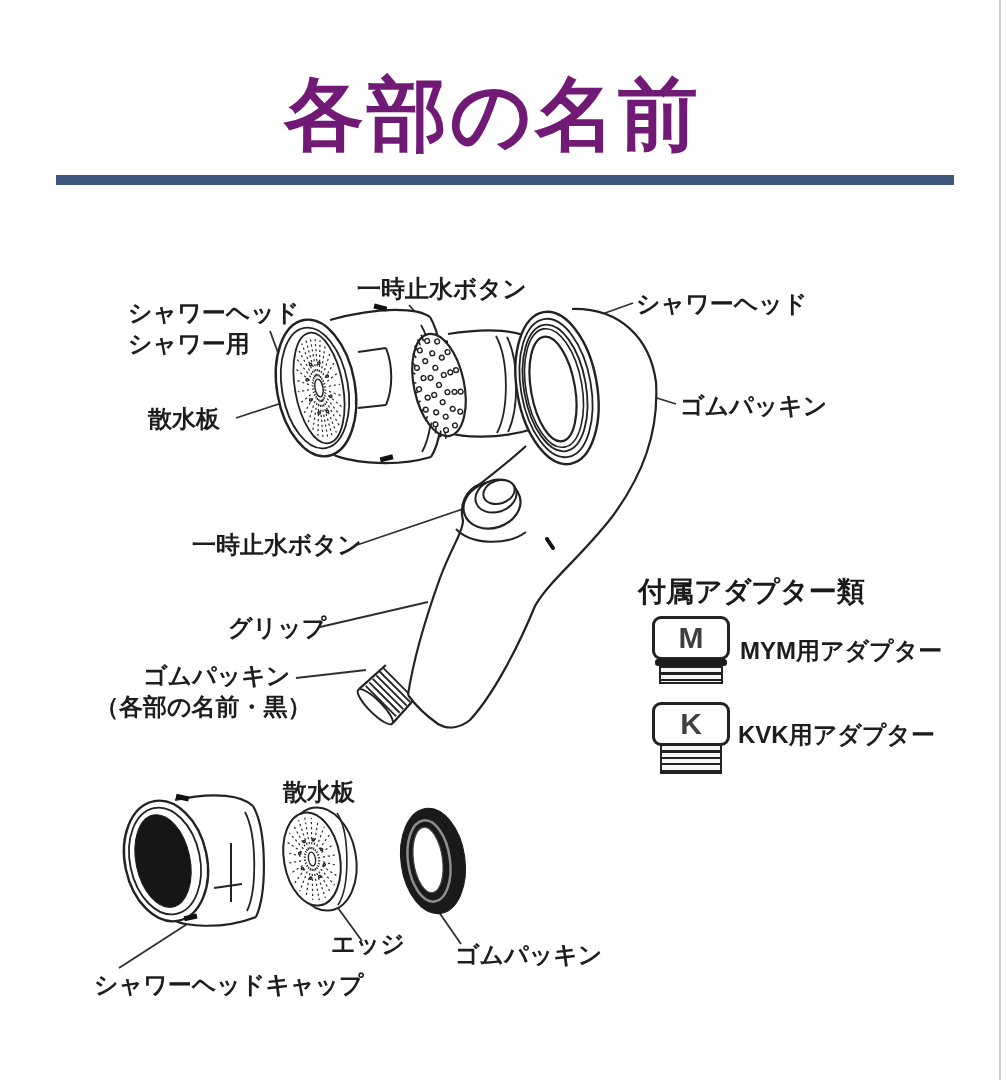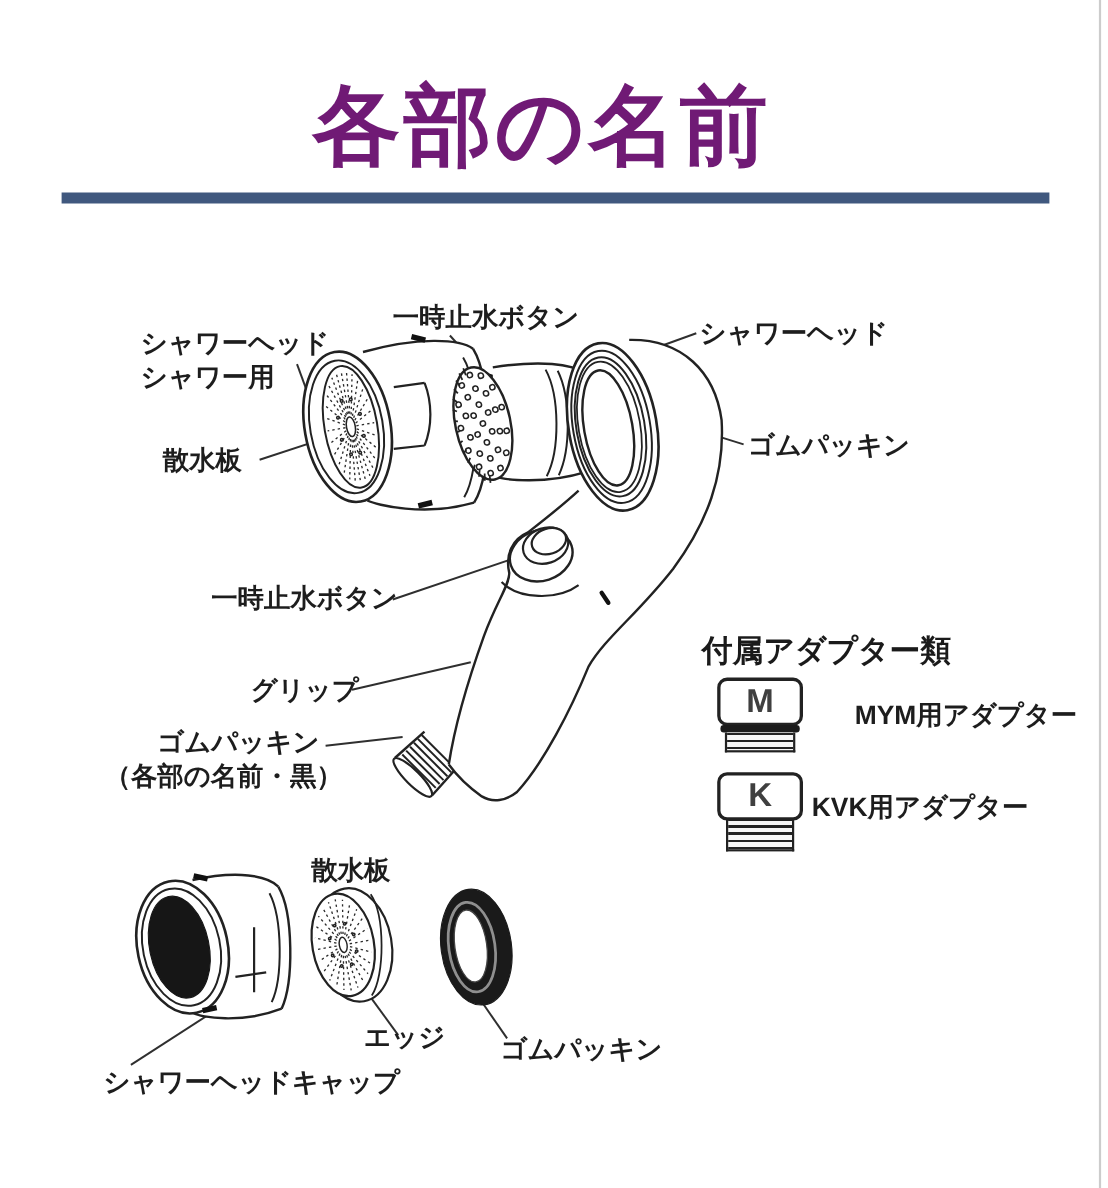--- a/index.html
+++ b/index.html
@@ -270,21 +270,21 @@
     <div class="ind1">ゴムパッキン</div>
     <div>（各部の名前・黒）</div>
   </div>
 
   <div class="h2" style="left:638px;top:573px">付属アダプター類</div>
   <div class="ad-body" style="left:652px;top:616px">
     <span>M</span>
   </div>
   <div class="ad-band" style="left:655px;top:659px"></div>
   <div class="ad-threads" style="left:659px;top:666px;width:64px;height:18px"></div>
-  <div class="lbl" style="left:777px;top:635px">MYM用アダプター</div>
+  <div class="lbl" style="left:740px;top:635px">MYM用アダプター</div>
   <div class="ad-body" style="left:652px;top:702px">
     <span>K</span>
   </div>
   <div class="ad-threads" style="left:660px;top:744px;width:62px;height:30px"></div>
   <div class="lbl" style="left:738px;top:719px">KVK用アダプター</div>
 
   <div class="lbl" style="left:283px;top:776px">散水板</div>
   <div class="lbl" style="left:331px;top:928px">エッジ</div>
   <div class="lbl" style="left:94px;top:969px">シャワーヘッドキャップ</div>
   <div class="lbl" style="left:447px;top:939px">

